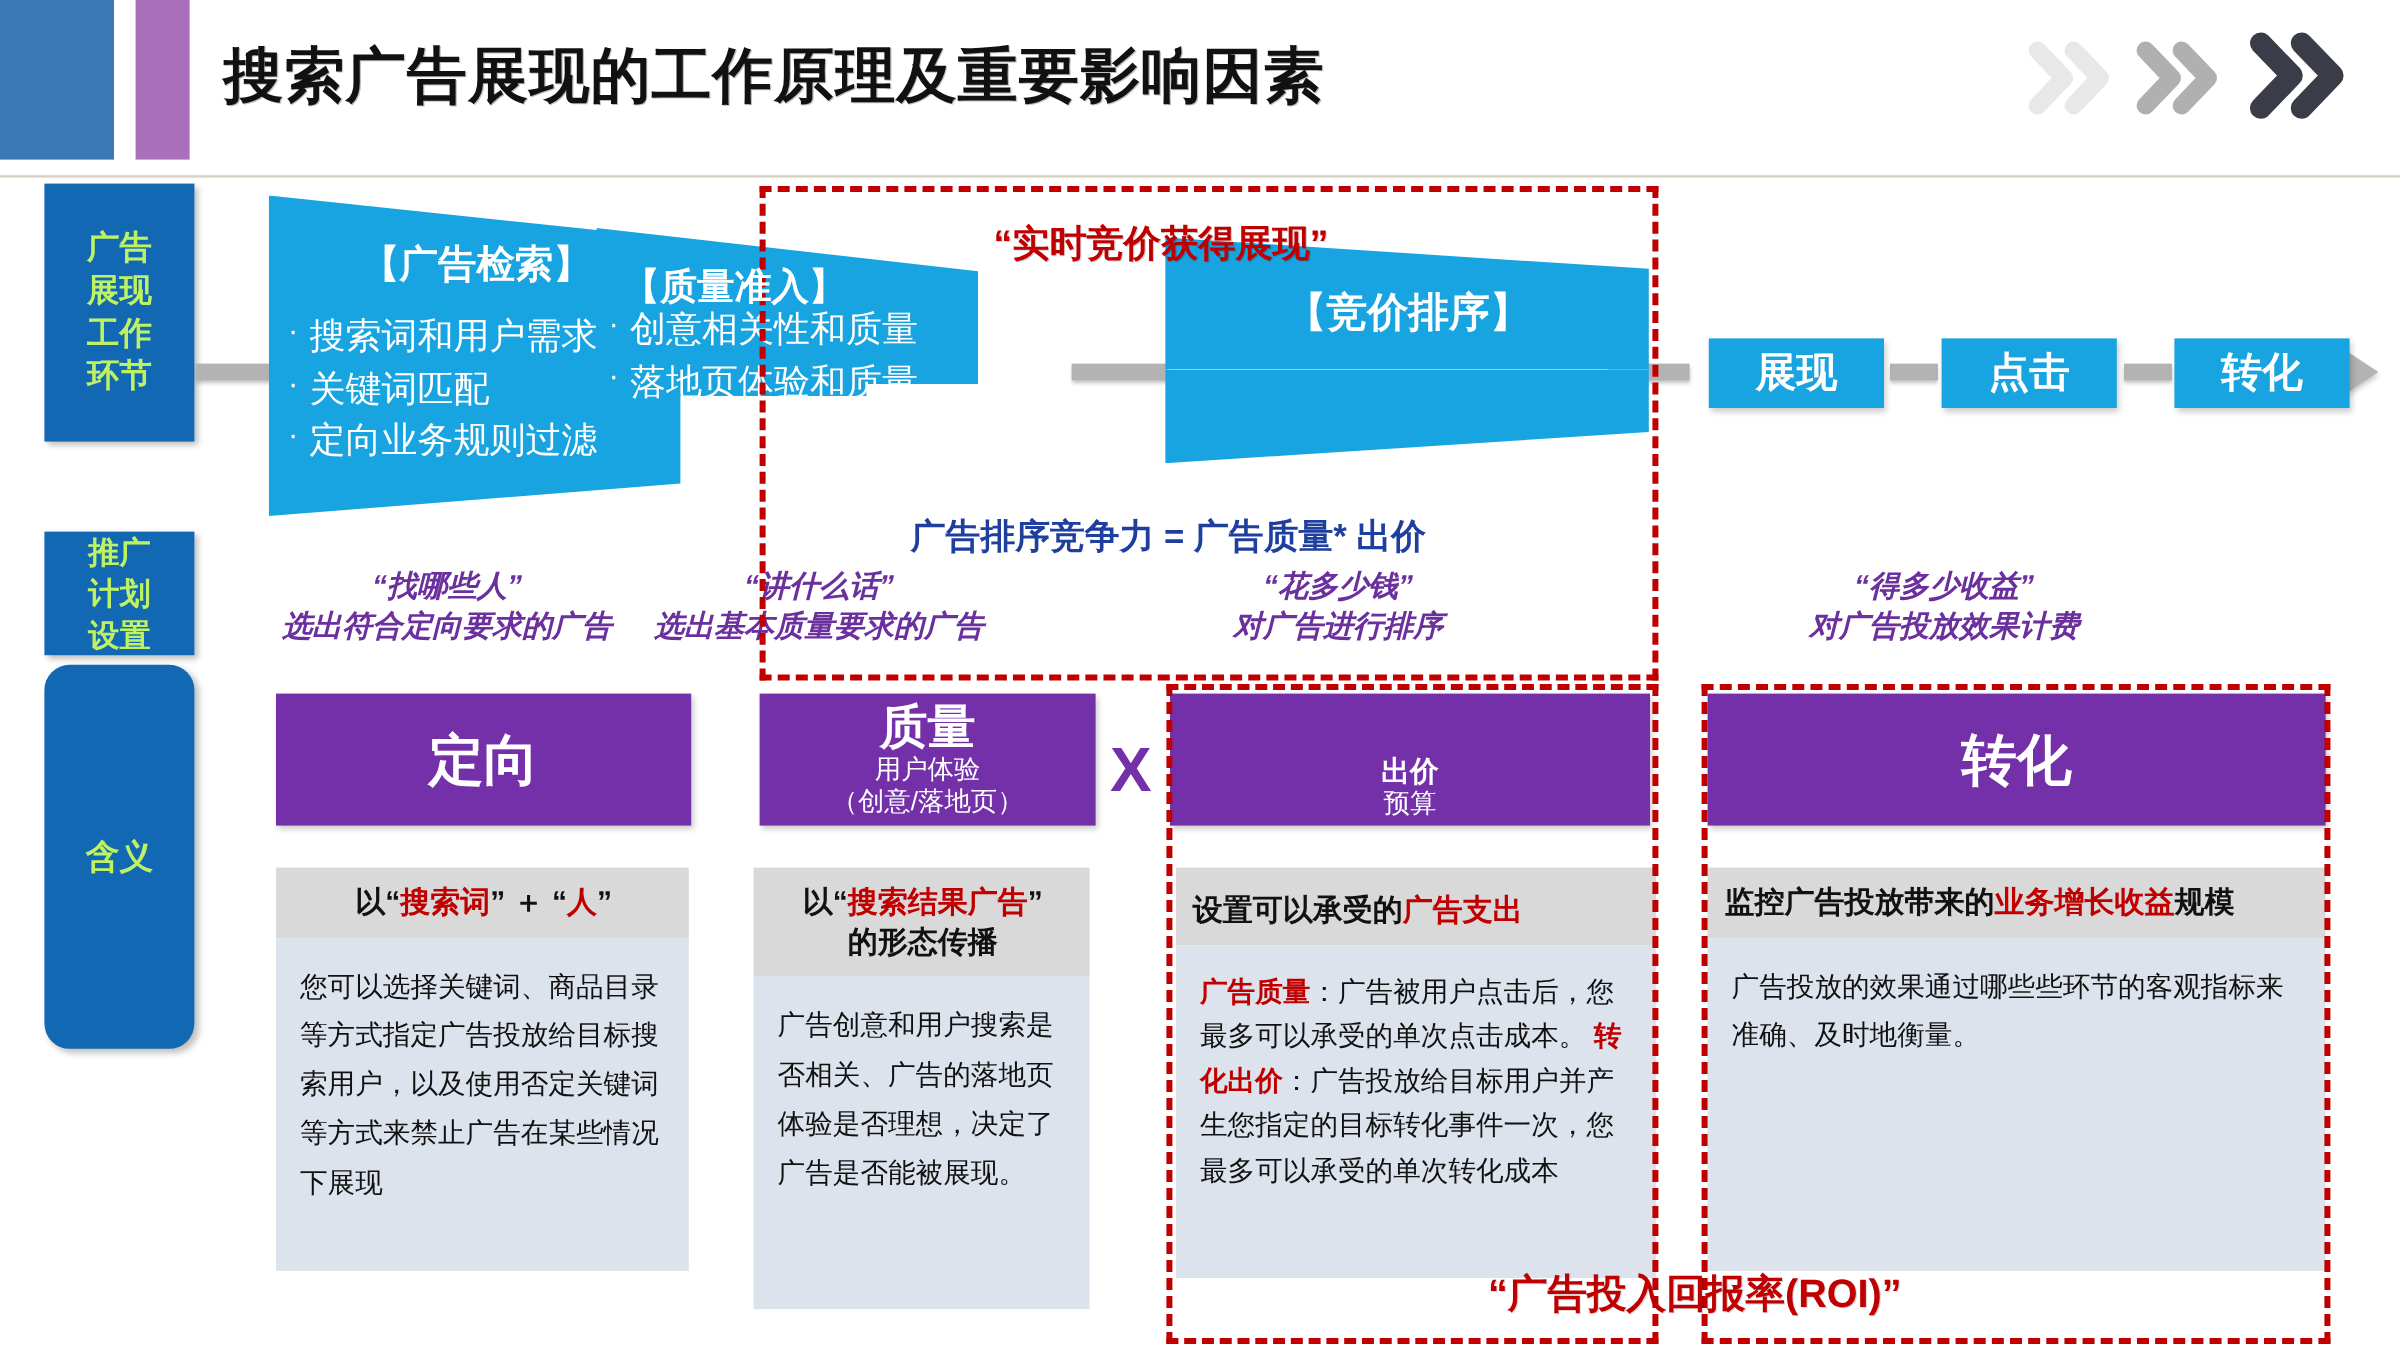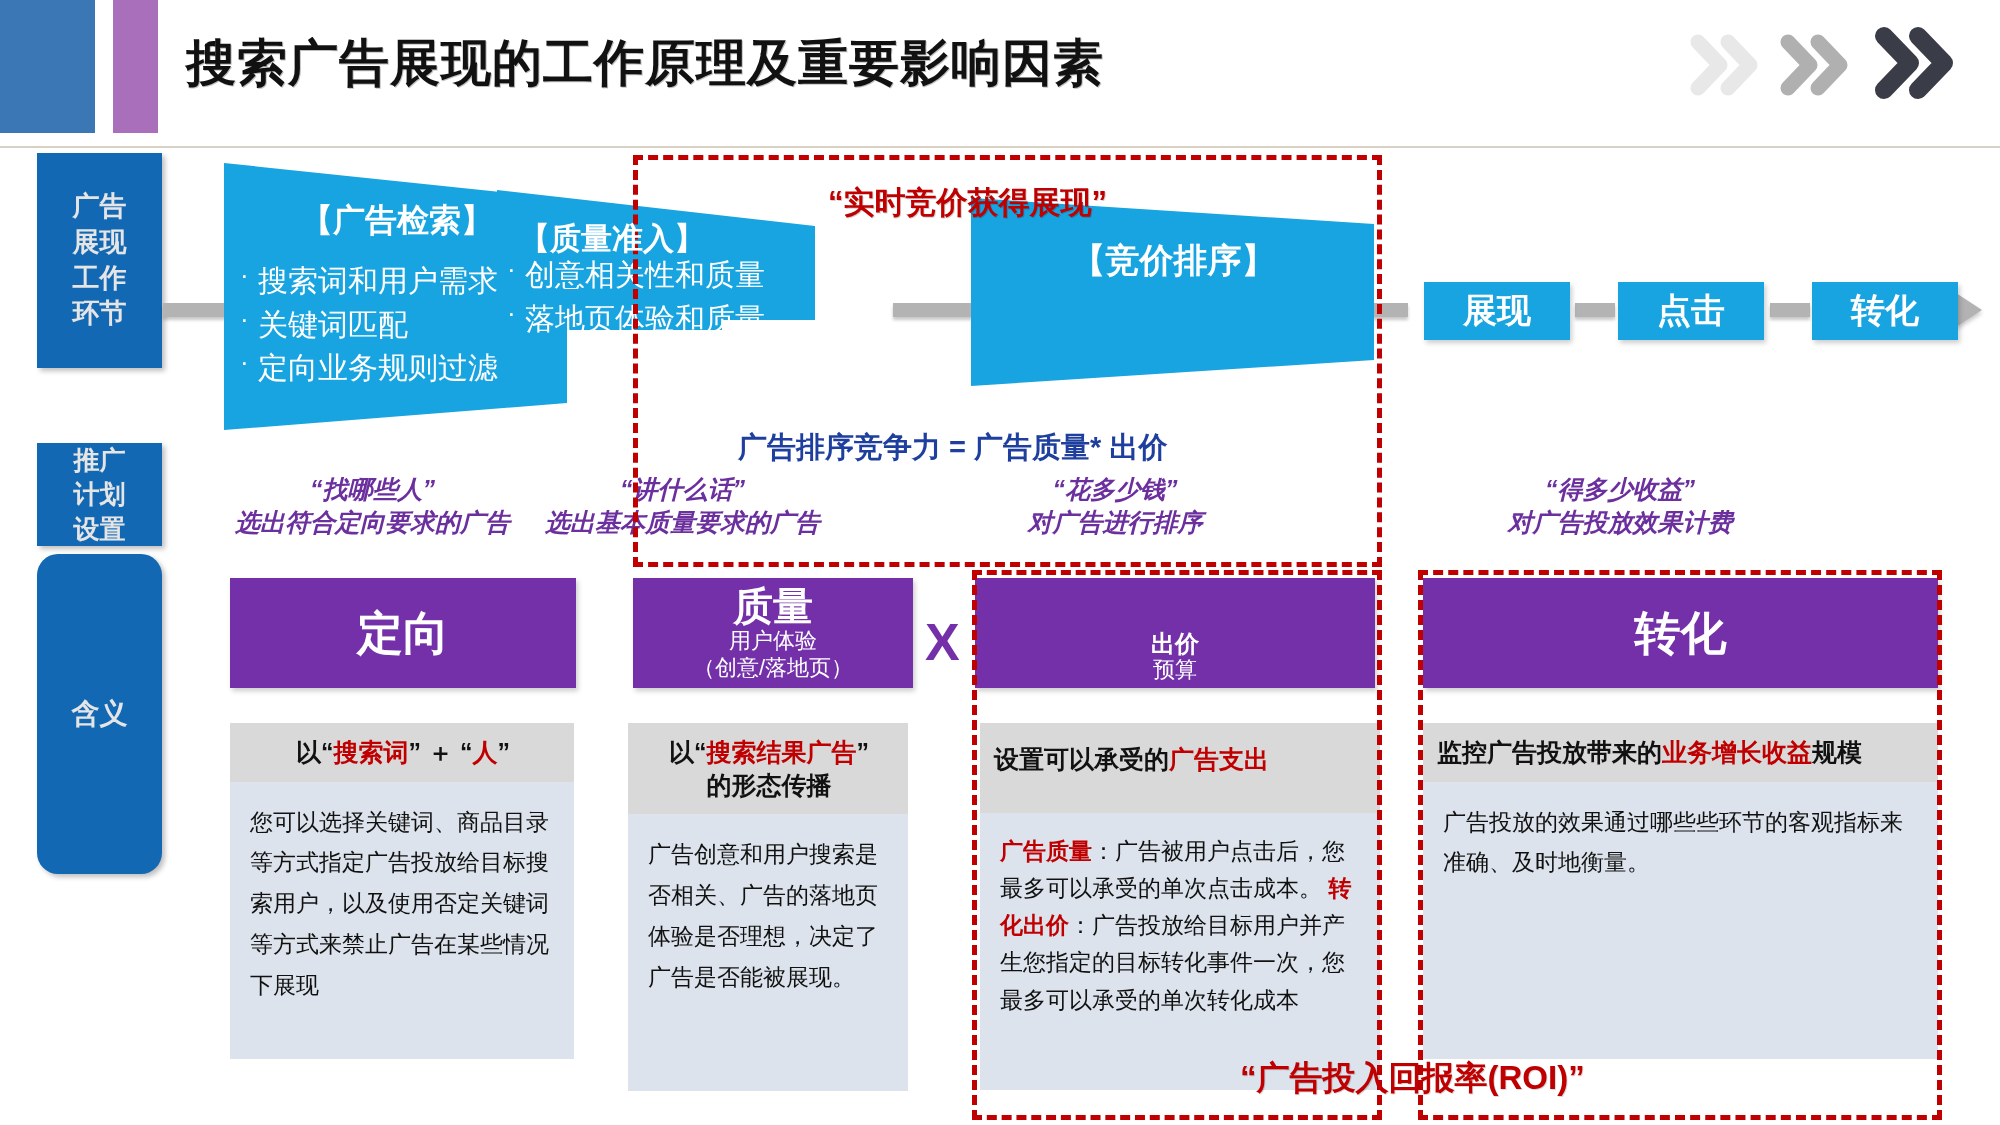--- a/index.html
+++ b/index.html
@@ -17,21 +17,21 @@
   .hdr-title  { position:absolute; left:186px; top:30px; font-size:50px; font-weight:bold;
                 color:#111; letter-spacing:1px; white-space:nowrap;
                 text-shadow: 1px 1px 0 rgba(0,0,0,.25); }
   .hdr-rule   { position:absolute; left:0; top:146px; width:2000px; height:2px; background:#d9d2c4; }
 
   .chev-grp { position:absolute; top:34px; display:flex; gap:2px; }
   svg.chev-svg { display:block; }
 
   
   .rail {
-    position:absolute; background:#1268b3; color:#e5e5e5; font-weight:bold;
+    position:absolute; background:#1268b3; color:#bef264; font-weight:bold;
     display:flex; flex-direction:column; align-items:center; justify-content:center;
     box-shadow: 3px 3px 5px rgba(0,0,0,.25);
     text-align:center;
   }
   .rail span { display:block; line-height:1.32; }
   #rail-1 { left:37px; top:153px; width:125px; height:215px; font-size:27px; }
   #rail-2 { left:37px; top:443px; width:125px; height:103px; font-size:26px; }
   #rail-3 { left:37px; top:554px; width:125px; height:320px; font-size:28px;border-radius:21px; }
 
   
@@ -53,21 +53,21 @@
   
   .stage { position:absolute; background:#18a4e0; color:#fff; font-weight:bold;
            font-size:34px; display:flex; align-items:center; justify-content:center;
            box-shadow:2px 3px 5px rgba(0,0,0,.2); }
 
   
   .rt-quote { position:absolute; color:#c00000; font-weight:bold; font-size:31px;
               white-space:nowrap; text-shadow:1px 1px 0 rgba(0,0,0,.18); }
 
   
-  .formula { position:absolute; color:#1f3f9e; font-weight:bold; font-size:29px; white-space:nowrap; }
+  .formula { position:absolute; color:#1f3f9e; font-weight:bold; font-size:29px; white-space:nowrap;margin-left:21px; }
 
   
   .pcap { position:absolute; color:#6b2f9e; font-weight:bold; font-style:italic;
           text-align:center; font-size:25px; line-height:1.32; white-space:nowrap; }
 
   
   .pbox { position:absolute; background:#7430a8; color:#fff; display:flex;
           flex-direction:column; align-items:center; justify-content:center;
           box-shadow:2px 3px 5px rgba(0,0,0,.2); }
   .pbox .pb-main { font-size:46px; font-weight:bold; line-height:1.05; }
@@ -233,21 +233,21 @@
 
   <div class="card" style="left:628px; top:723px; width:280px;">
     <div class="c-head center">
       <span>以“</span><span class="red">搜索结果广告</span><span>”</span>
       <div>的形态传播</div>
     </div>
     <div class="c-body" style="height:277px;">广告创意和用户搜索是否相关、广告的落地页体验是否理想，决定了广告是否能被展现。</div>
   </div>
 
   <div class="card" style="left:980px; top:723px; width:400px;">
-    <div class="c-head" style="padding-top:20px;padding-bottom:37px;">
+    <div class="c-head" style="padding-top:20px;padding-bottom:12px;">
       <span>设置可以承受的</span><span class="red">广告支出</span>
     </div>
     <div class="c-body" style="height:277px; line-height:1.62;">
       <span class="bred">广告质量</span><span>：广告被用户点击后，您最多可以承受的单次点击成本。</span>
       <span class="bred">转化出价</span><span>：广告投放给目标用户并产生您指定的目标转化事件一次，您最多可以承受的单次转化成本</span>
     </div>
   </div>
 
   <div class="card" style="left:1423px; top:723px; width:515px;">
     <div class="c-head">

